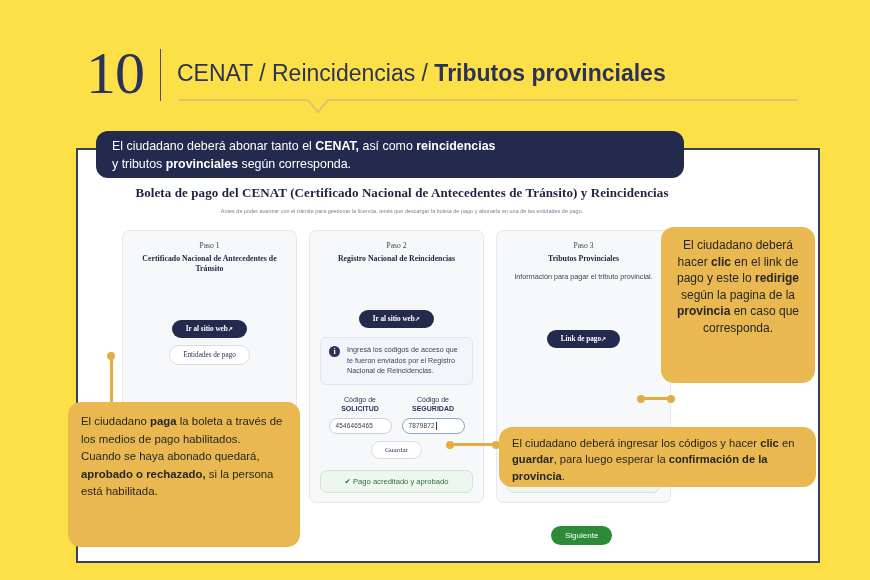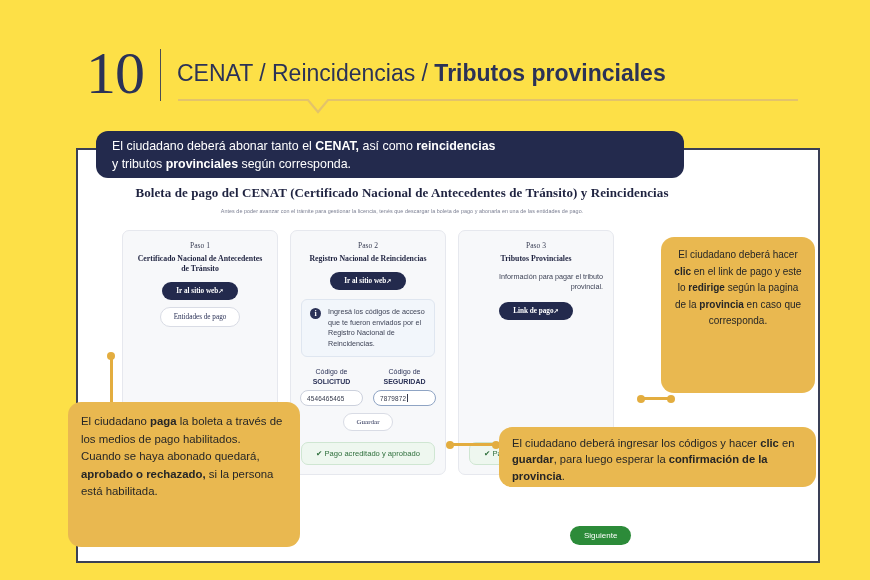--- a/index.html
+++ b/index.html
@@ -90,21 +90,21 @@
 
   
   .cards {
     position: absolute; left: 0; top: 45px;
     display: flex; gap: 12px;
   }
   .card {
     background: #f7f8fa;
     border: 1px solid #e6e8ee;
     border-radius: 7px;
-    width: 156px;
+    width: 175px;
     box-sizing: border-box;
     padding: 10px 10px 9px 10px;
     display: flex; flex-direction: column; align-items: center;
   }
   .card-step {
     font-family: "Liberation Serif", serif;
     font-size: 7.6px; color: #3a3f55;
     margin-bottom: 4px;
   }
   .card-name {
@@ -115,20 +115,21 @@
     margin-bottom: 8px;
   }
   .btn-dark {
     background: #232a4d; color: #fff;
     font-family: "Liberation Serif", serif;
     font-size: 7.2px; font-weight: 700;
     border-radius: 11px;
     padding: 5px 14px;
     display: inline-flex; align-items: center; 
     white-space: nowrap;
+    margin-top: 38px;
   }
   .btn-light {
     background: #ffffff; color: #2b3257;
     border: 1px solid #d9dce5;
     font-family: "Liberation Serif", serif;
     font-size: 7.2px;
     border-radius: 11px;
     padding: 5px 13px;
     margin-top: 7px;
     white-space: nowrap;
@@ -215,41 +216,41 @@
     padding: 6px 0;
     text-align: center;
     box-sizing: border-box;
   }
   .status .chk { font-size: 7.6px; }
 
   .spacer { flex: 1 1 auto; }
 
   
   .next {
-    position: absolute; left: 570px; top: 526px;
+    position: absolute; left: 551px; top: 526px;
     background: #2c8b39; color: #fff;
     font-size: 8px;
     border-radius: 10px;
     padding: 5px 14px;
     z-index: 5;
   }
   .callout {
     position: absolute;
     background: #e9b850;
     border-radius: 13px;
     color: #262626;
     z-index: 8;
     box-sizing: border-box;
   }
   .callout b { font-weight: 700; }
 
   #co-right {
-    left: 661px; top: 237px; width: 154px; height: 156px;
+    left: 661px; top: 227px; width: 154px; height: 156px;
     padding: 10px 12px;
-    font-size: 10px; line-height: 16.6px;
+    font-size: 12px; line-height: 16.6px;
     text-align: center;
   }
   #co-left {
     left: 68px; top: 402px; width: 232px; height: 145px;
     padding: 11px 13px;
     font-size: 11.4px; line-height: 17.6px;
   }
   #co-bottom {
     left: 499px; top: 427px; width: 317px; height: 60px;
     padding: 8px 13px;

